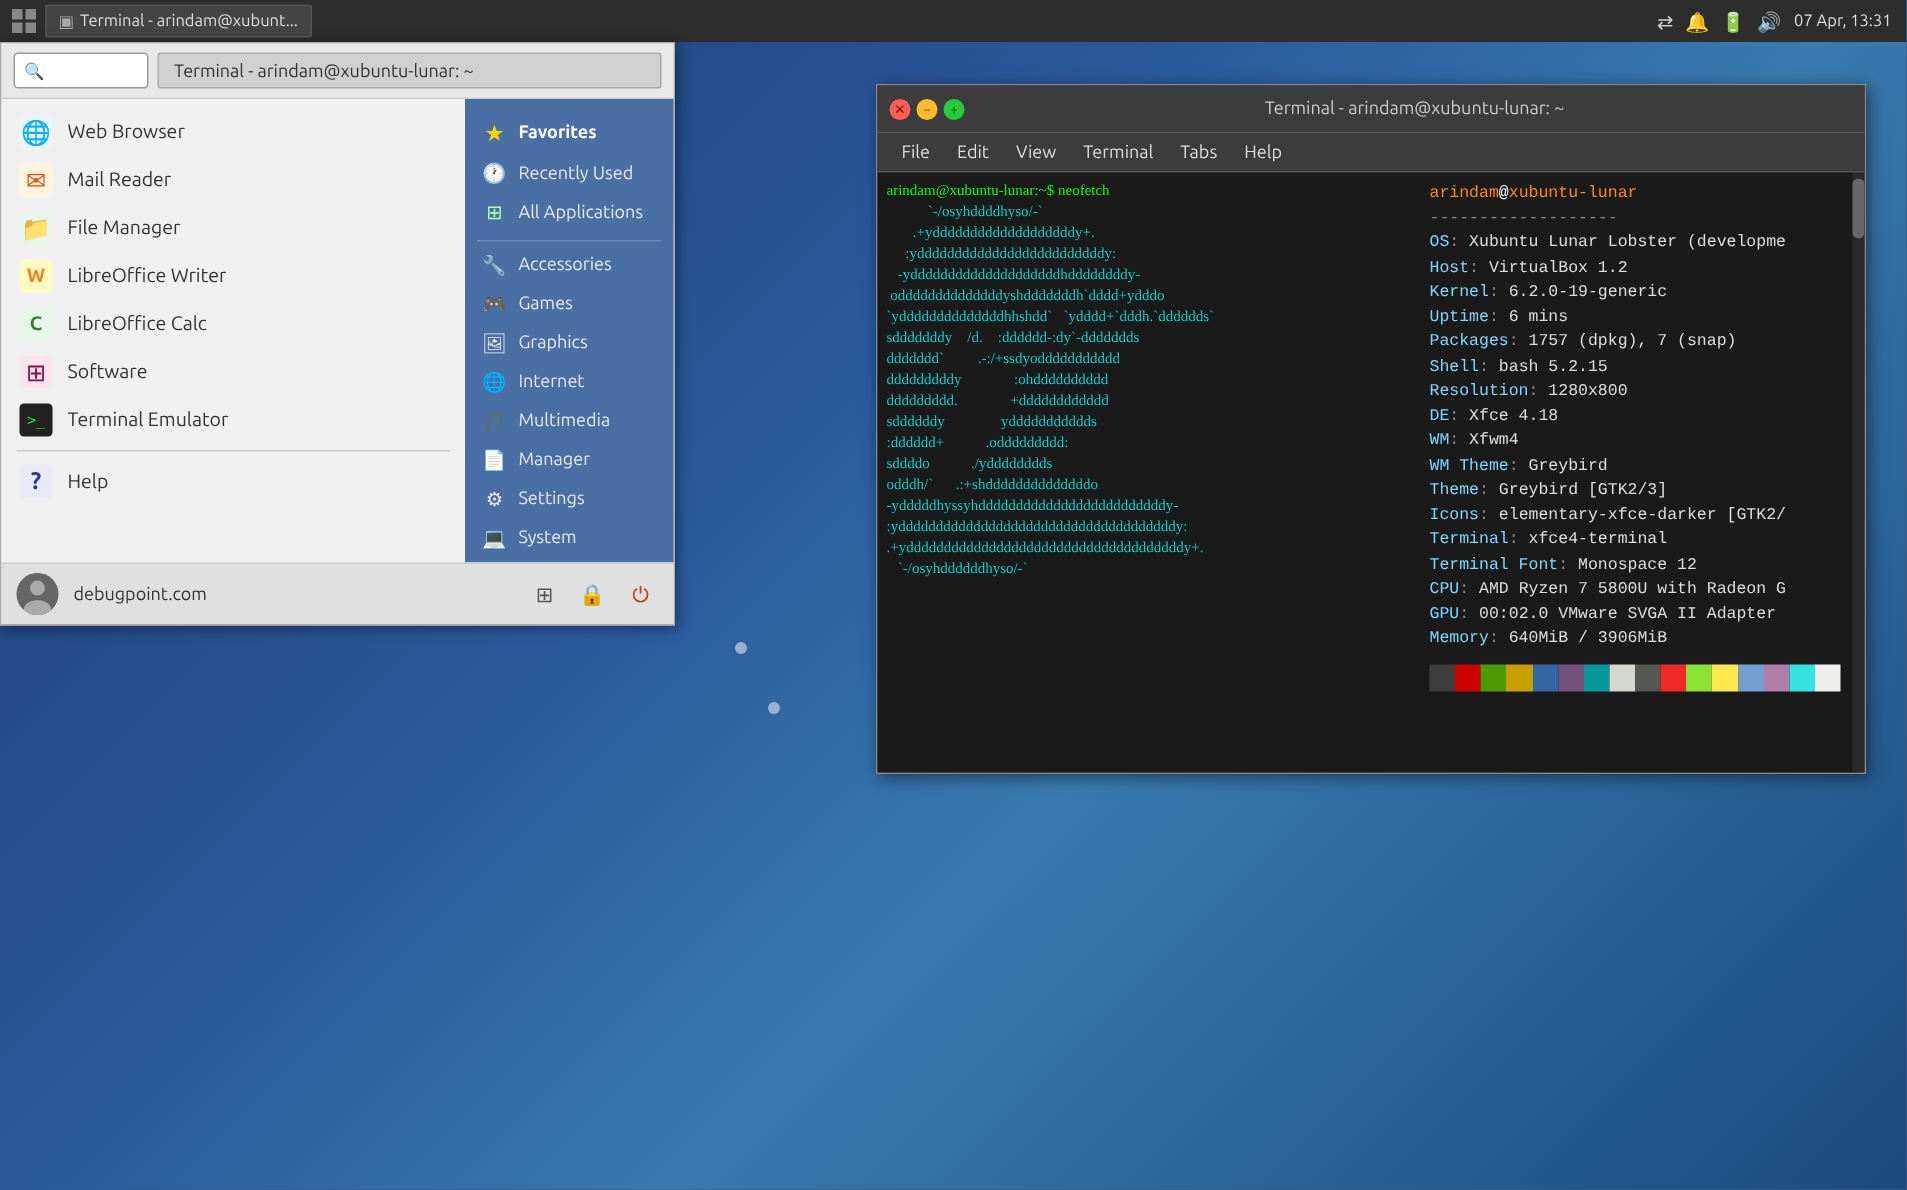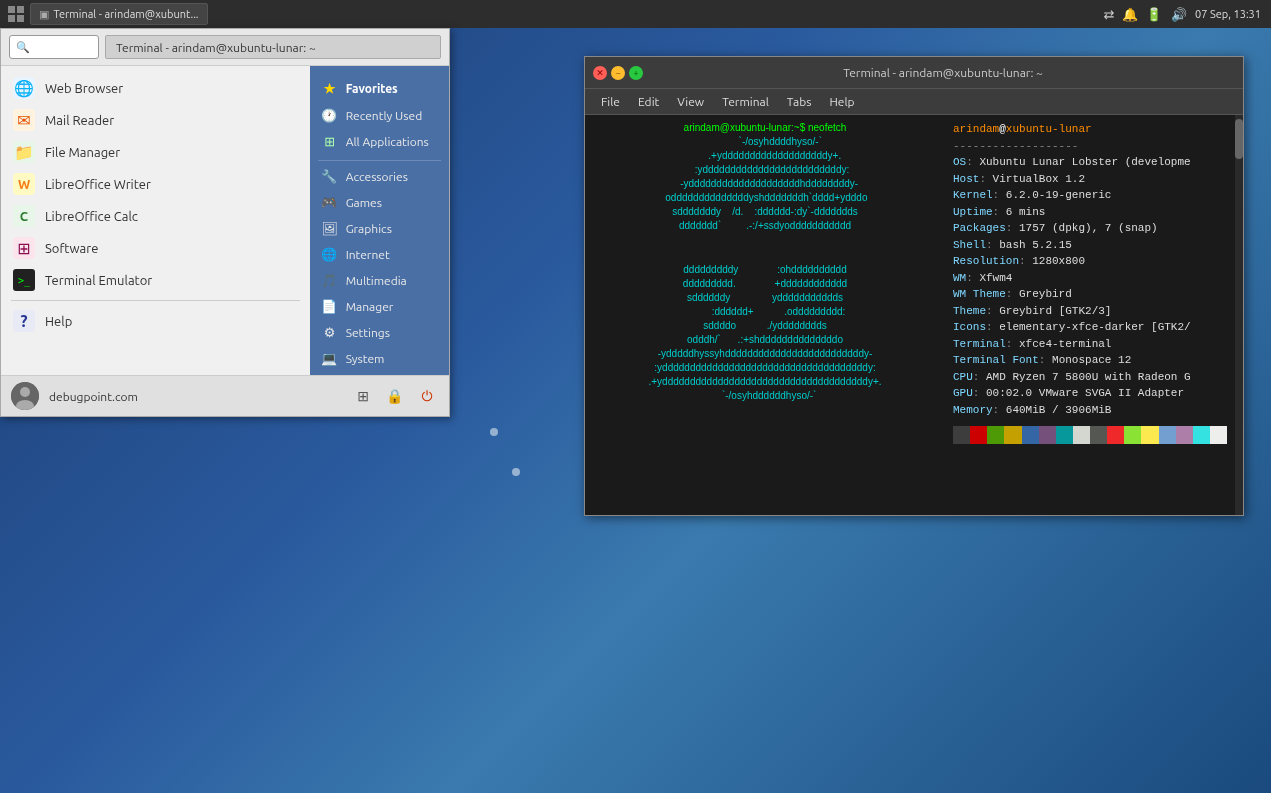--- a/index.html
+++ b/index.html
@@ -312,25 +312,24 @@
     }
     .terminal-body {
       flex: 1;
       display: flex;
       overflow: hidden;
     }
     .terminal-left {
       flex: 1;
       padding: 6px;
       overflow: hidden;
-      font-family: Liberation Sans, sans-serif;
+      font-family: Liberation Serif, serif;
       font-size: 11px;
       color: #00ff00;
       background: #1a1a1a;
-      text-align: center;
     }
     .terminal-right {
       width: 290px;
       padding: 6px 8px;
       font-family: 'Courier New', monospace;
       font-size: 11px;
       background: #1a1a1a;
       color: #ccc;
       overflow: hidden;
     }
@@ -398,21 +397,21 @@
     <div class="taskbar-title-btn">
       <span style="margin-right:4px; color:#aaa;">▣</span>
       <span>Terminal - arindam@xubunt...</span>
     </div>
   </div>
   <div class="taskbar-right">
     <span class="taskbar-icon">⇄</span>
     <span class="taskbar-icon">🔔</span>
     <span class="taskbar-icon">🔋</span>
     <span class="taskbar-icon">🔊</span>
-    <span class="taskbar-time" style="font-size:11px; color:#ddd;">07 Sep, 13:31</span>
+    <span class="taskbar-time" style="font-size:11px; color:#ddd;">07 Apr, 13:31</span>
   </div>
 </div>
 
 <div class="start-menu">
 
   <div class="search-bar">
     <div class="search-input-wrapper">
       <span class="search-icon">🔍</span>
       <input class="search-input" type="text" value="" style="">
     </div>
@@ -547,26 +546,27 @@
 
   <div class="terminal-body">
 
     <div class="terminal-left">
       <div class="neo-line term-prompt">arindam@xubuntu-lunar:~$ neofetch</div>
       <div class="neo-line" style="color:#00cccc;">           `-/osyhddddhyso/-`</div>
       <div class="neo-line" style="color:#00cccc;">       .+ydddddddddddddddddddy+.</div>
       <div class="neo-line" style="color:#00cccc;">     :ydddddddddddddddddddddddddy:</div>
       <div class="neo-line" style="color:#00cccc;">   -yddddddddddddddddddddhddddddddy-</div>
       <div class="neo-line" style="color:#00cccc;"> oddddddddddddddyshdddddddh`dddd+ydddo</div>
+      <div class="neo-line" style="color:#00cccc;">`yddddddddddddddhhshdd`   `ydddd+`dddh.`dddddds`</div>
       <div class="neo-line" style="color:#00cccc;">sdddddddy    /d.    :dddddd-:dy`-ddddddds</div>
       <div class="neo-line" style="color:#00cccc;">ddddddd`         .-:/+ssdyoddddddddddd</div>
-      <div class="neo-line" style="color:#00cccc;margin-top:30px;">dddddddddy              :ohdddddddddd</div>
+      <div class="neo-line" style="color:#00cccc;">dddddddddy              :ohdddddddddd</div>
       <div class="neo-line" style="color:#00cccc;">ddddddddd.              +dddddddddddd</div>
       <div class="neo-line" style="color:#00cccc;">sddddddy               yddddddddddds</div>
-      <div class="neo-line" style="color:#00cccc;margin-left:27px;">:dddddd+           .oddddddddd:</div>
+      <div class="neo-line" style="color:#00cccc;">:dddddd+           .oddddddddd:</div>
       <div class="neo-line" style="color:#00cccc;">sddddo           ./ydddddddds</div>
       <div class="neo-line" style="color:#00cccc;">odddh/`      .:+shddddddddddddddo</div>
       <div class="neo-line" style="color:#00cccc;">-ydddddhyssyhdddddddddddddddddddddddddy-</div>
       <div class="neo-line" style="color:#00cccc;">:ydddddddddddddddddddddddddddddddddddddy:</div>
       <div class="neo-line" style="color:#00cccc;">.+ydddddddddddddddddddddddddddddddddddddy+.</div>
       <div class="neo-line" style="color:#00cccc;">   `-/osyhddddddhyso/-`</div>
     </div>
 
     <div class="terminal-right">
       <div style="line-height:1.5; font-size:11px;">
@@ -574,20 +574,21 @@
           <span style="color:#ff8c00;">arindam</span><span style="color:#fff;">@</span><span style="color:#ff8c00;">xubuntu-lunar</span>
         </div>
         <div style="color:#888;">-------------------</div>
         <div><span style="color:#7fd7ff;">OS</span><span style="color:#888;">: </span><span style="color:#ddd;">Xubuntu Lunar Lobster (developme</span></div>
         <div><span style="color:#7fd7ff;text-align:right;">Host</span><span style="color:#888;">: </span><span style="color:#ddd;">VirtualBox 1.2</span></div>
         <div><span style="color:#7fd7ff;">Kernel</span><span style="color:#888;">: </span><span style="color:#ddd;">6.2.0-19-generic</span></div>
         <div><span style="color:#7fd7ff;">Uptime</span><span style="color:#888;">: </span><span style="color:#ddd;">6 mins</span></div>
         <div><span style="color:#7fd7ff;">Packages</span><span style="color:#888;">: </span><span style="color:#ddd;">1757 (dpkg), 7 (snap)</span></div>
         <div><span style="color:#7fd7ff;">Shell</span><span style="color:#888;">: </span><span style="color:#ddd;">bash 5.2.15</span></div>
         <div><span style="color:#7fd7ff;">Resolution</span><span style="color:#888;">: </span><span style="color:#ddd;">1280x800</span></div>
+        <div><span style="color:#7fd7ff;">DE</span><span style="color:#888;">: </span><span style="color:#ddd;">Xfce 4.18</span></div>
         <div><span style="color:#7fd7ff;">WM</span><span style="color:#888;">: </span><span style="color:#ddd;">Xfwm4</span></div>
         <div><span style="color:#7fd7ff;">WM Theme</span><span style="color:#888;">: </span><span style="color:#ddd;">Greybird</span></div>
         <div><span style="color:#7fd7ff;">Theme</span><span style="color:#888;">: </span><span style="color:#ddd;">Greybird [GTK2/3]</span></div>
         <div><span style="color:#7fd7ff;">Icons</span><span style="color:#888;">: </span><span style="color:#ddd;">elementary-xfce-darker [GTK2/</span></div>
         <div><span style="color:#7fd7ff;">Terminal</span><span style="color:#888;">: </span><span style="color:#ddd;">xfce4-terminal</span></div>
         <div><span style="color:#7fd7ff;">Terminal Font</span><span style="color:#888;">: </span><span style="color:#ddd;">Monospace 12</span></div>
         <div><span style="color:#7fd7ff;">CPU</span><span style="color:#888;">: </span><span style="color:#ddd;">AMD Ryzen 7 5800U with Radeon G</span></div>
         <div><span style="color:#7fd7ff;">GPU</span><span style="color:#888;">: </span><span style="color:#ddd;">00:02.0 VMware SVGA II Adapter</span></div>
         <div><span style="color:#7fd7ff;">Memory</span><span style="color:#888;">: </span><span style="color:#ddd;">640MiB / 3906MiB</span></div>
 

